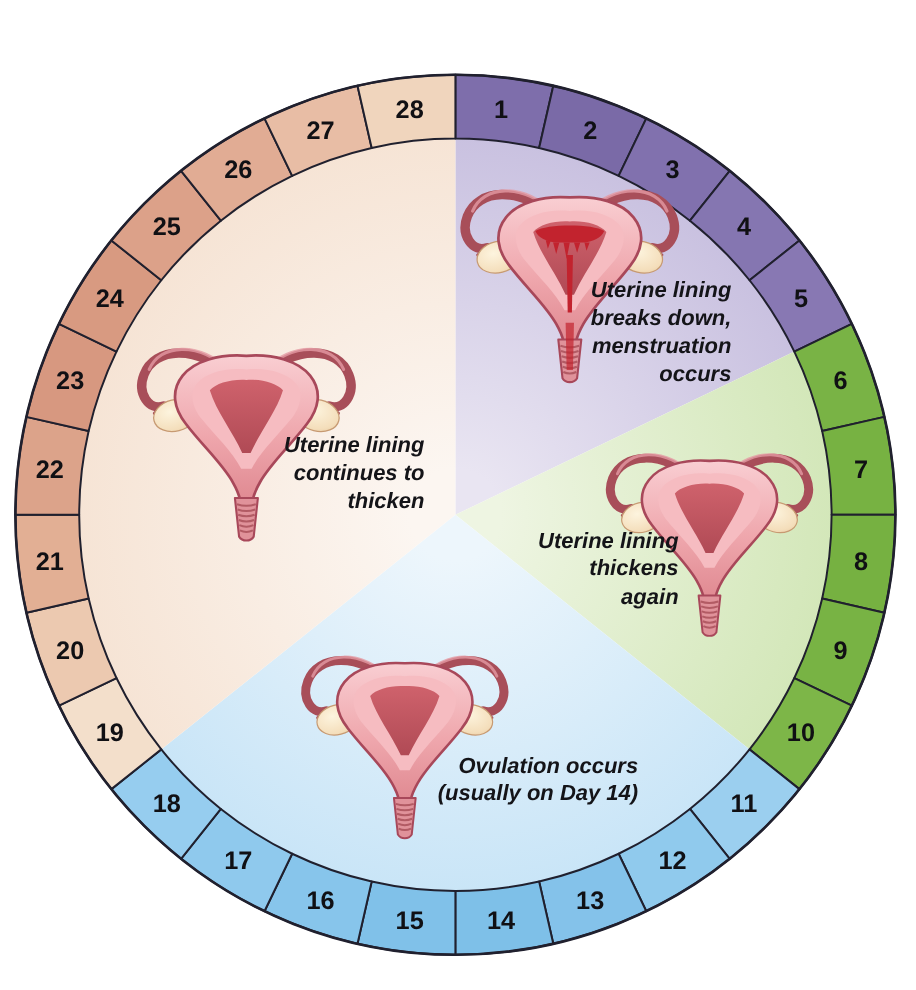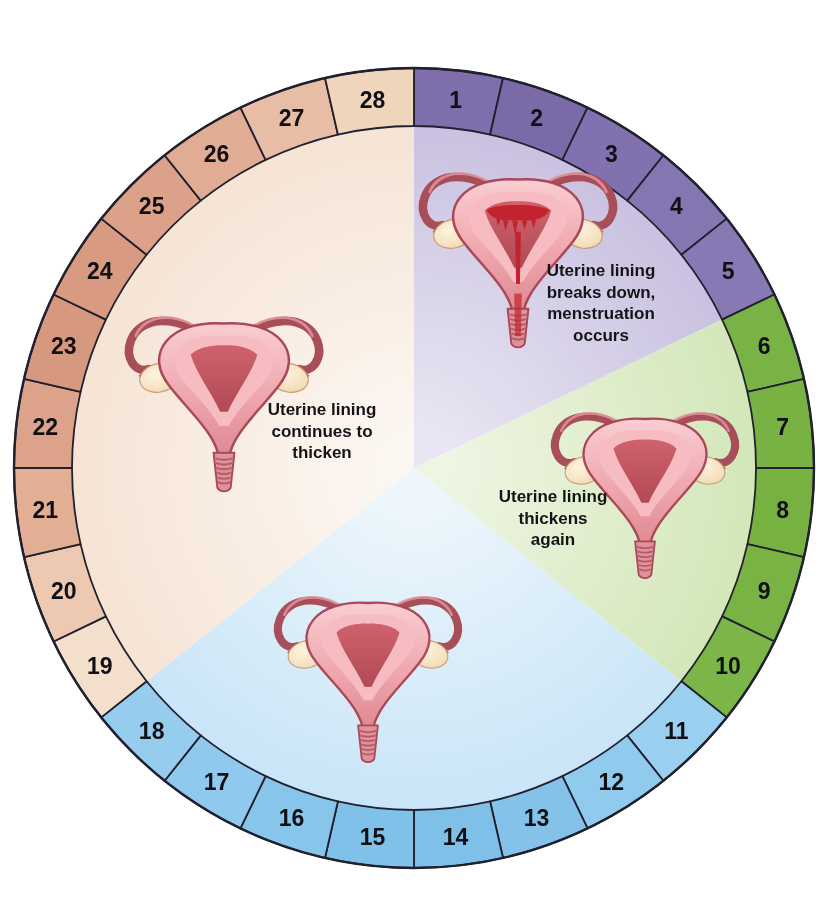--- a/index.html
+++ b/index.html
@@ -3,27 +3,28 @@
 <meta charset="utf-8">
 <style>
   html,body{margin:0;padding:0;background:#ffffff;}
   body{font-family:"Liberation Sans",sans-serif;}
   .stage{position:relative;width:833px;height:900px;background:#ffffff;overflow:hidden;}
   .stage svg{position:absolute;left:0;top:0;}
   .phase-label{
     position:absolute;
     transform:translate(-50%,-50%);
     white-space:pre-line;
-    text-align:center;
+    text-align:right;
     font-weight:bold;
-    font-size:17px;
+    font-size:20px;
     line-height:1.27;
     color:#141418;
     letter-spacing:0px;
     pointer-events:none;
+    font-style:italic;
   }
   
   .tube{stroke:#a84e59;stroke-width:9;fill:none;stroke-linecap:round}
   .tubehl{stroke:#e39aa2;stroke-width:3;fill:none;stroke-linecap:round;opacity:.8}
   .fimb{stroke:#a84e59;stroke-width:3;fill:none;stroke-linecap:round}
   .lig{stroke:#eadbbf;stroke-width:3.5;fill:none}
   .ovary{fill:url(#ugOv);stroke:#c79a72;stroke-width:1.2}
   .ubody{fill:url(#ugBody);stroke:#a8485a;stroke-width:2.6;stroke-linejoin:round}
   .ulining{fill:#f6bcc1}
   .ucav{fill:url(#ugCav)}
@@ -225,16 +226,18 @@
       </g>
     </svg>
 
   <div class="phase-label" style="left: 601px; top: 303px;">Uterine lining
 breaks down,
 menstruation
 occurs</div>
   <div class="phase-label" style="left: 553px; top: 518px;">Uterine lining
 thickens
 again</div>
+  <div class="phase-label" style="left: 489px; top: 710px;">Ovulation occurs
+(usually on Day 14)</div>
   <div class="phase-label" style="left: 322px; top: 431px;">Uterine lining
 continues to
 thicken</div>
 </div>
 
 </body></html>

